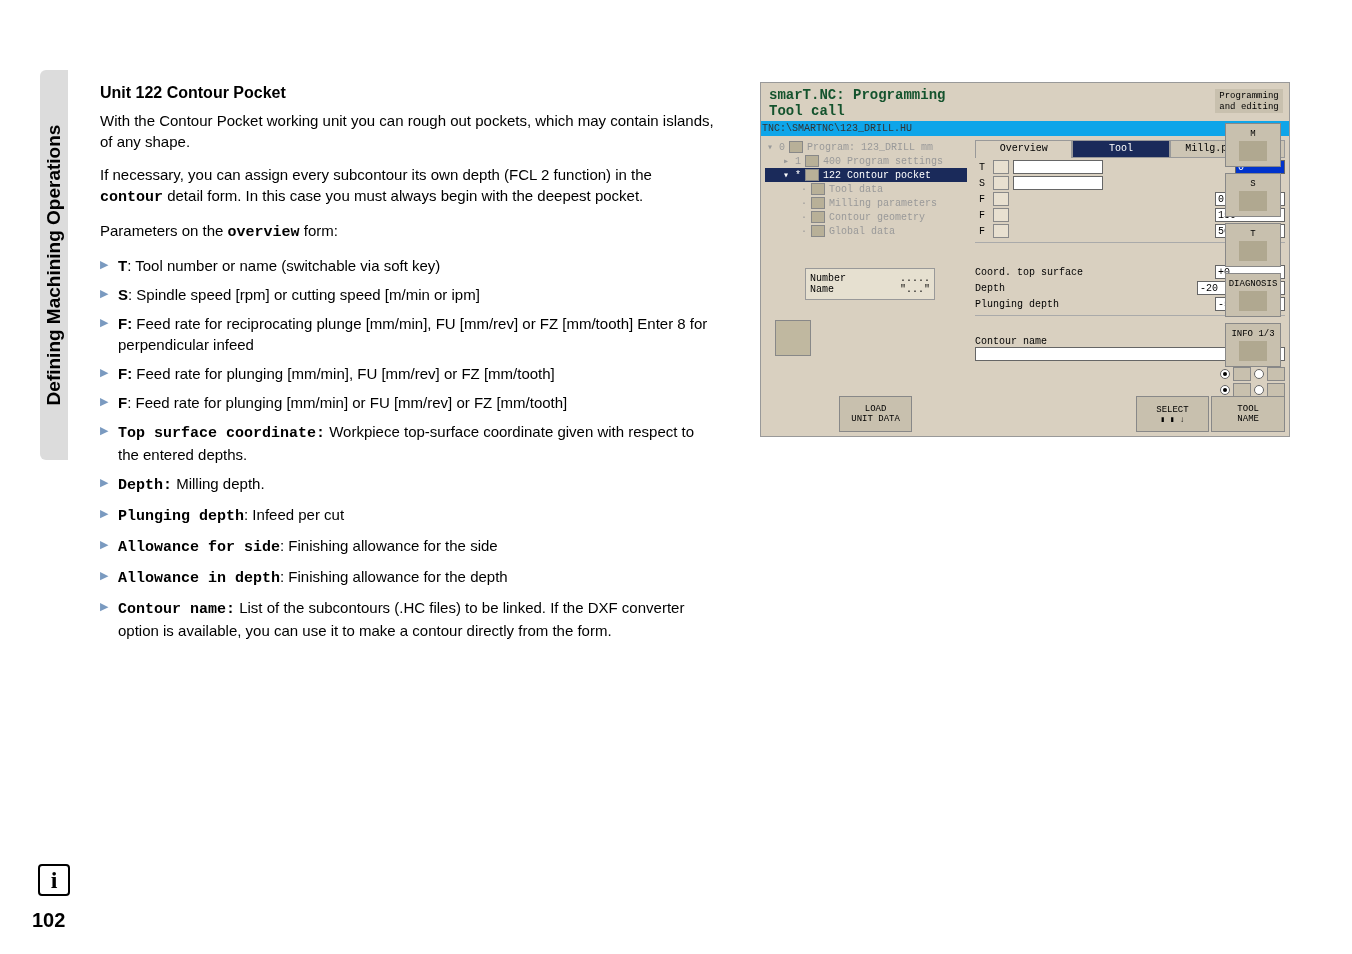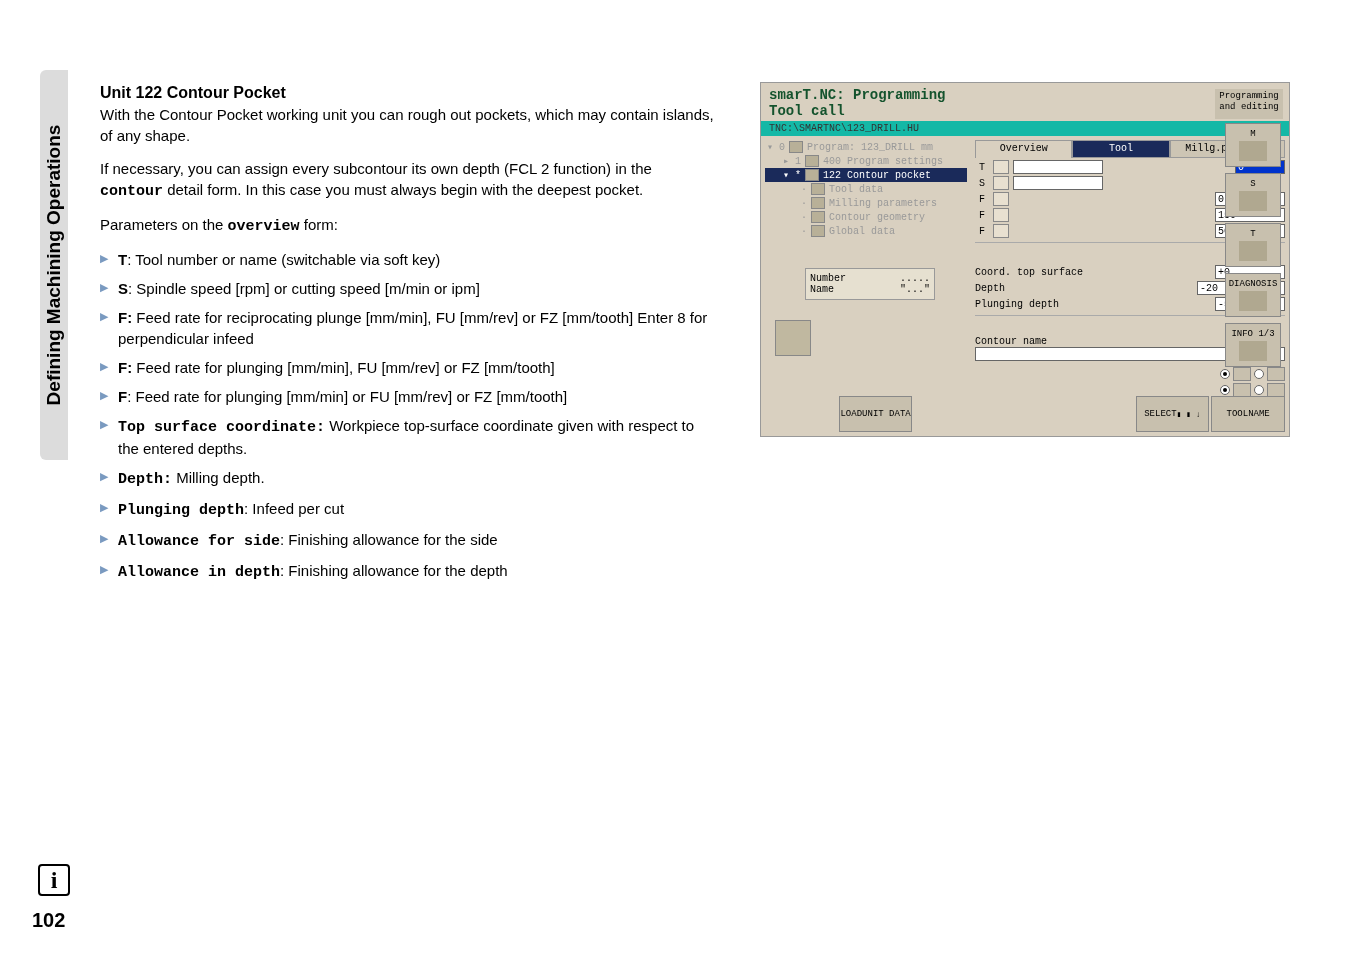--- a/index.html
+++ b/index.html
@@ -38,20 +38,21 @@
     position: absolute;
     left: 100px;
     top: 82px;
     width: 615px;
     font-size: 15px;
     line-height: 1.4;
   }
   .content h3 {
     font-size: 16px;
     font-weight: bold;
+    margin-bottom: 6px;
   }
   .content p { margin-bottom: 12px; }
   .mono { font-family: "Courier New", monospace; font-weight: bold; }
   ul.bullets { list-style: none; padding-left: 0; }
   ul.bullets li {
     position: relative;
     padding-left: 18px;
     margin-bottom: 8px;
   }
   ul.bullets li::before {
@@ -81,32 +82,32 @@
     color: #14532d;
     font-weight: bold;
     font-size: 14px;
   }
   .panel-title .sub { display: block; }
   .panel-topright {
     position: absolute;
     right: 6px;
     top: 6px;
     width: 68px;
-    height: 30px;
+    height: 24px;
     background: #c8c0ae;
     font-size: 9px;
     padding: 2px;
     text-align: center;
     line-height: 1.2;
   }
   .panel-path {
-    padding: 2px 8px;
+    padding: 2px 1px;
     font-size: 10px;
     color: #333;
-    background: #14b8a6;
+    background: #0ea5e9;
   }
   .panel-body {
     display: flex;
     height: 255px;
   }
   .tree {
     width: 210px;
     background: #d9d0c0;
     padding: 4px;
     font-size: 10px;
@@ -218,21 +219,21 @@
     height: 36px;
     display: flex;
     gap: 2px;
   }
   .sk {
     flex: 1;
     background: #c8c0ae;
     border: 1px solid #888;
     font-size: 9px;
     display: flex;
-    flex-direction: row;
+    flex-direction: column;
     align-items: center;
     justify-content: center;
     text-align: center;
   }
   .sk.empty { background: #d9d0c0; border: none; }
 
   
   .info-icon {
     position: absolute;
     left: 38px;
@@ -275,20 +276,21 @@
     <li><b>T</b><span>: Tool number or name (switchable via soft key)</span></li>
     <li><b>S</b><span>: Spindle speed [rpm] or cutting speed [m/min or ipm]</span></li>
     <li><b>F:</b><span> Feed rate for reciprocating plunge [mm/min], FU [mm/rev] or FZ [mm/tooth] Enter 8 for perpendicular infeed</span></li>
     <li><b>F:</b><span> Feed rate for plunging [mm/min], FU [mm/rev] or FZ [mm/tooth]</span></li>
     <li><b>F</b><span>: Feed rate for plunging [mm/min] or FU [mm/rev] or FZ [mm/tooth]</span></li>
     <li><span class="mono">Top surface coordinate:</span><span> Workpiece top-surface coordinate given with respect to the entered depths.</span></li>
     <li><span class="mono">Depth:</span><span> Milling depth.</span></li>
     <li><span class="mono">Plunging depth</span><span>: Infeed per cut</span></li>
     <li><span class="mono">Allowance for side</span><span>: Finishing allowance for the side</span></li>
     <li><span class="mono">Allowance in depth</span><span>: Finishing allowance for the depth</span></li>
+    <li><span class="mono">Contour name:</span><span> List of the subcontours (.HC files) to be linked. If the DXF converter option is available, you can use it to make a contour directly from the form.</span></li>
   </ul>
 </div>
 
 <div class="panel">
   <div class="panel-title">
     <span>smarT.NC: Programming</span>
     <span class="sub">Tool call</span>
   </div>
   <div class="panel-topright">Programming and editing</div>
   <div class="panel-path">TNC:\SMARTNC\123_DRILL.HU</div>

